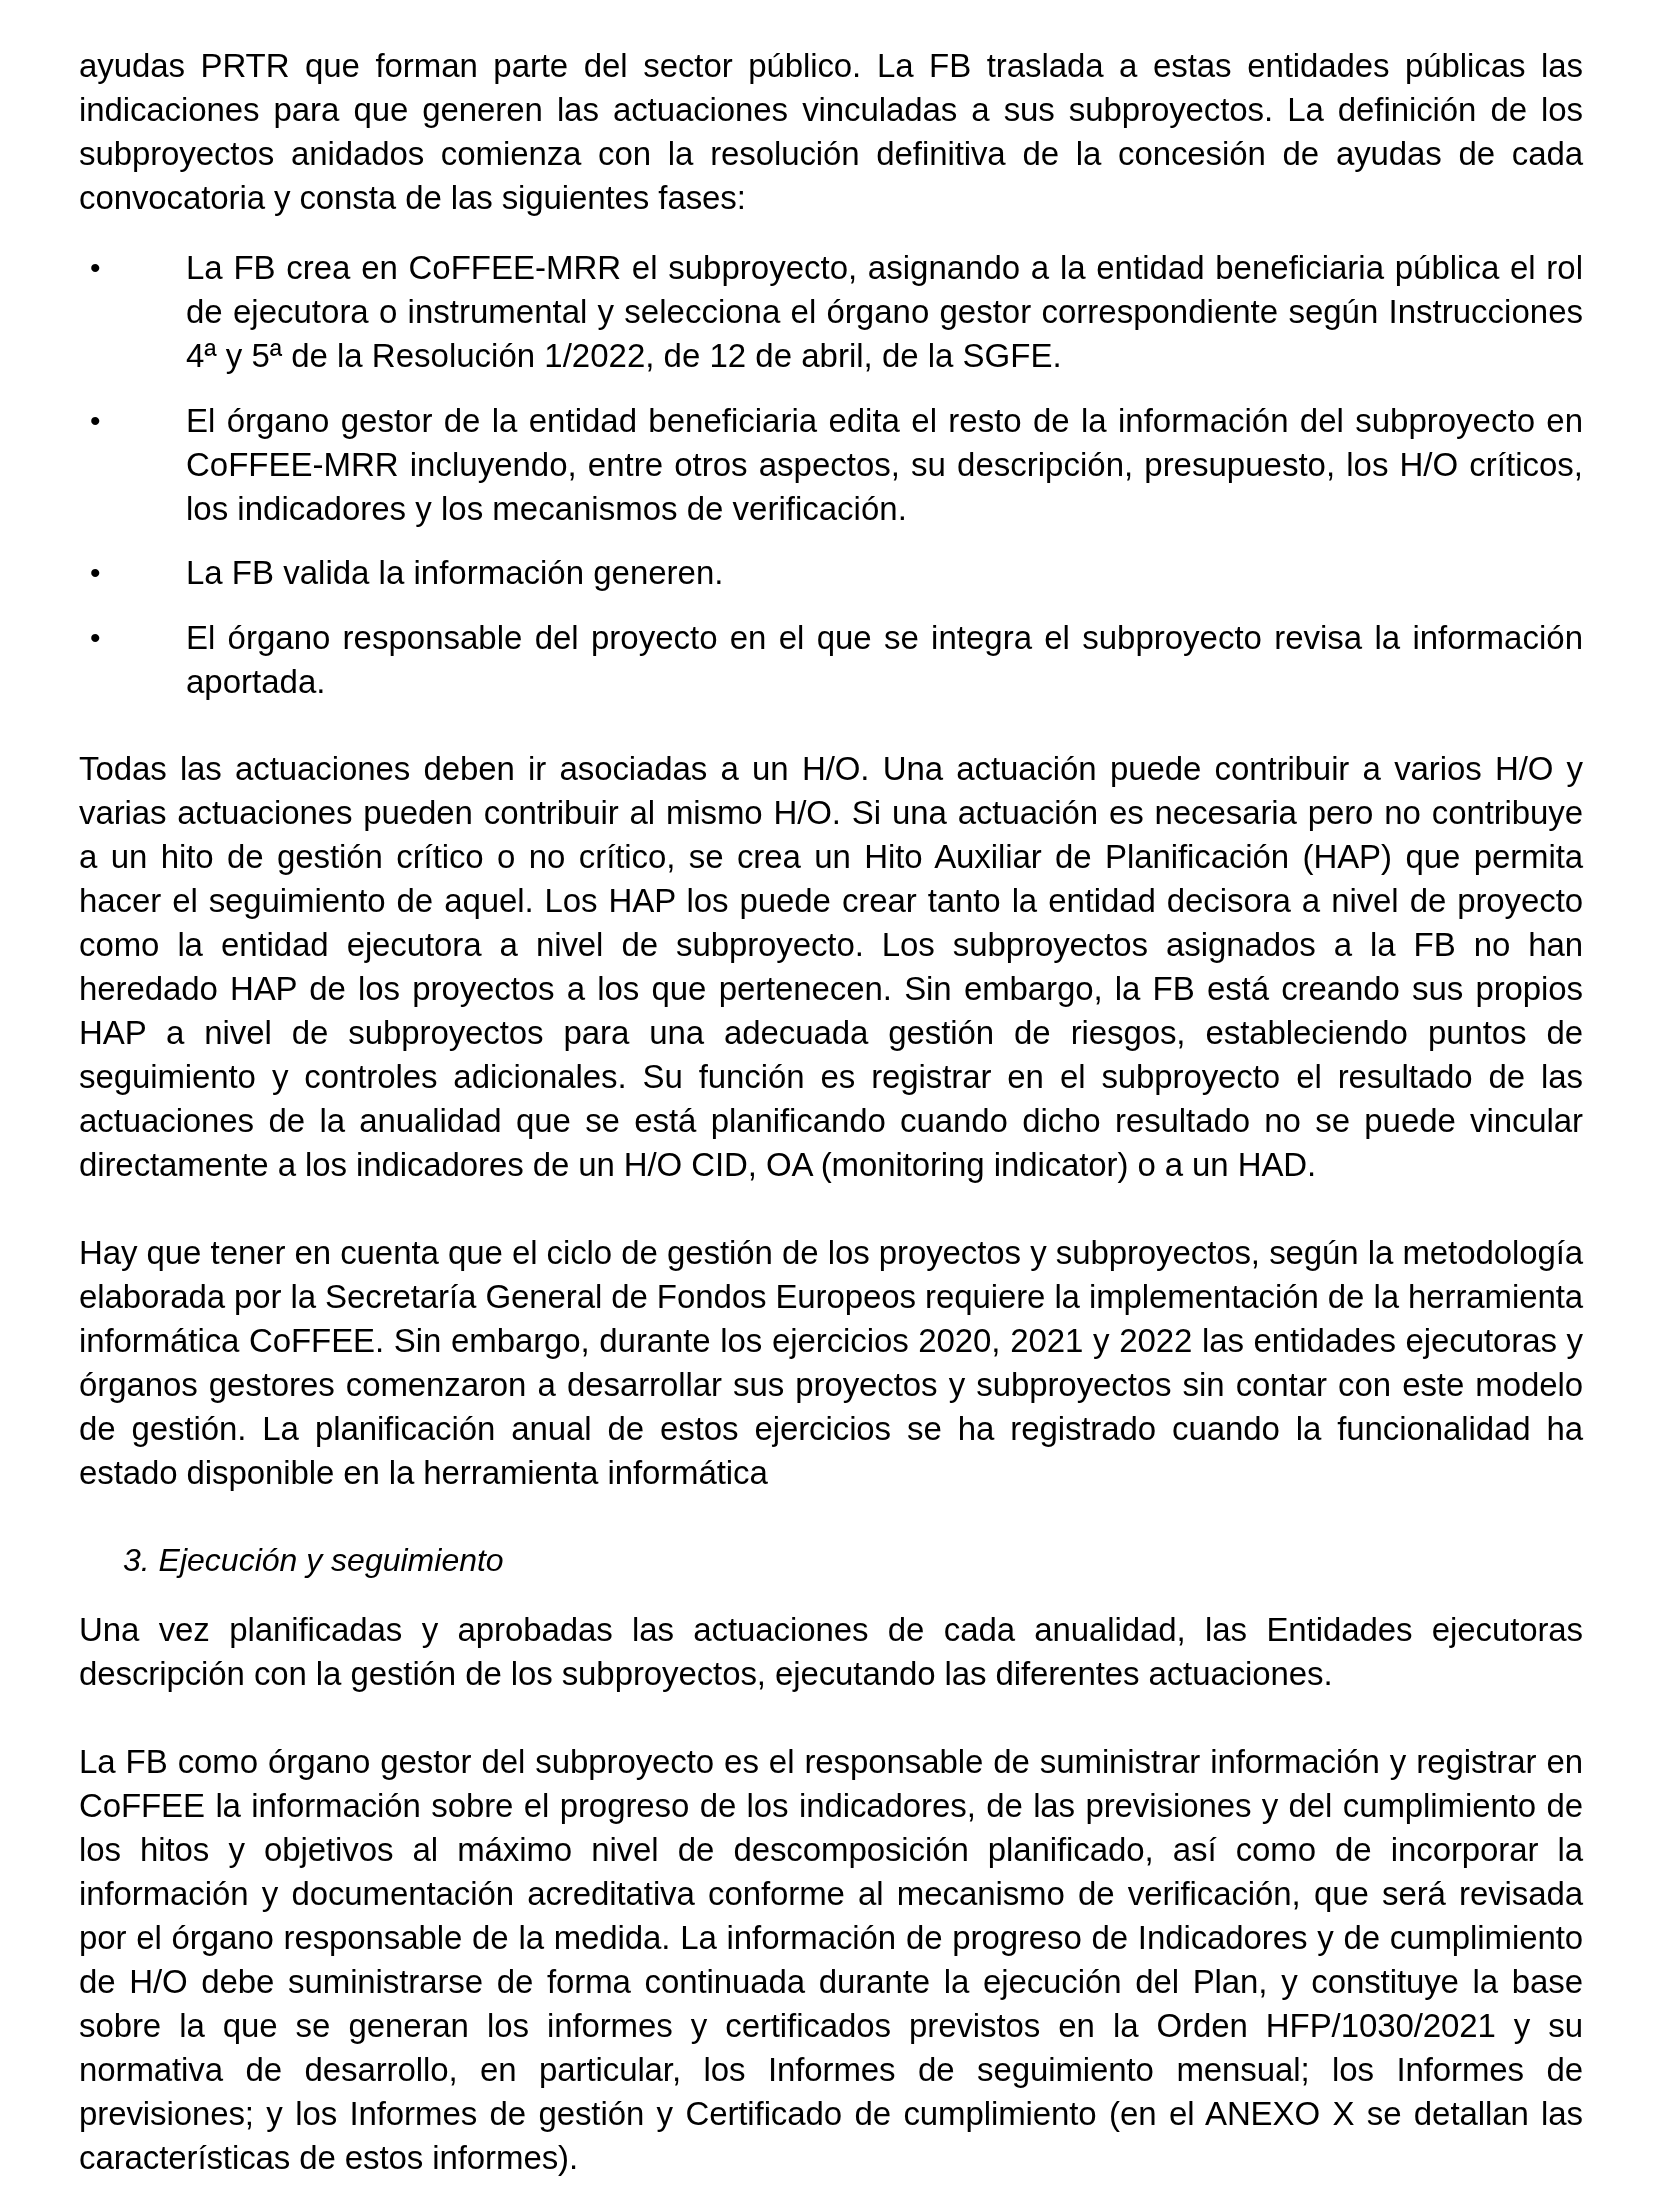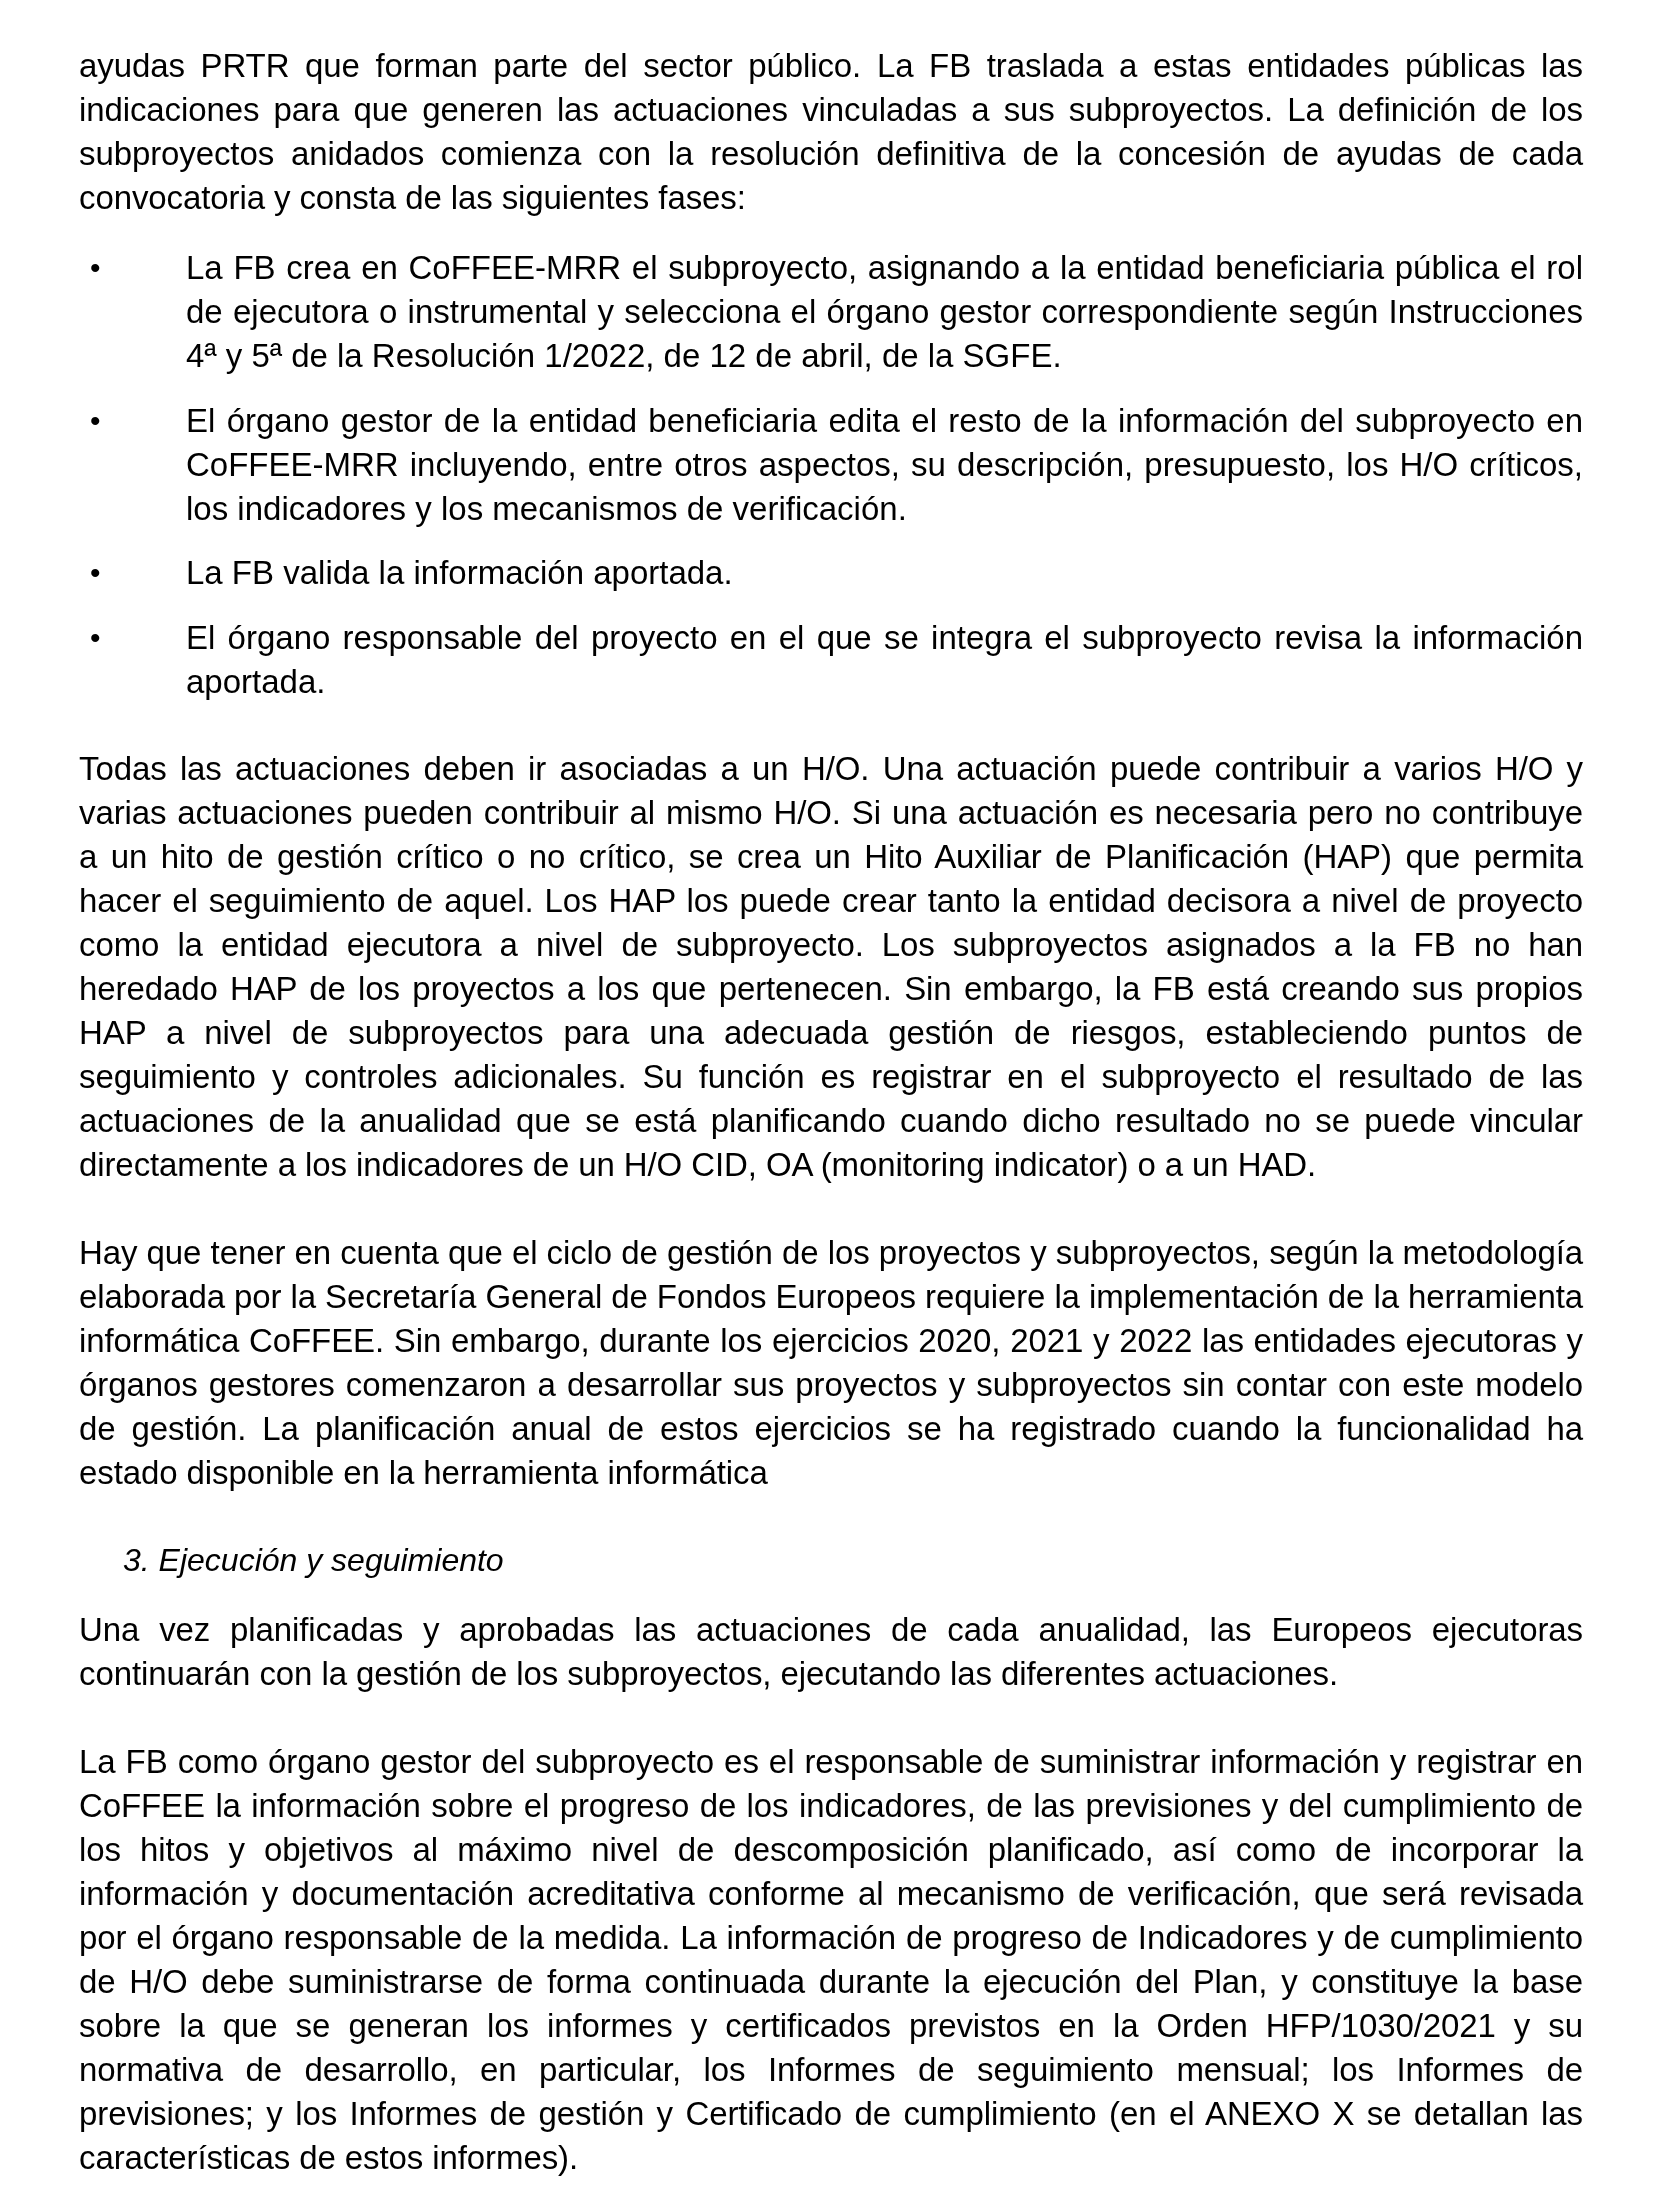--- a/index.html
+++ b/index.html
@@ -88,40 +88,40 @@
     <li class="bullet-item">
       <span class="bullet-marker">•</span>
       <span class="bullet-text">La FB crea en CoFFEE-MRR el subproyecto, asignando a la entidad beneficiaria pública el rol de ejecutora o instrumental y selecciona el órgano gestor correspondiente según Instrucciones 4ª y 5ª de la Resolución 1/2022, de 12 de abril, de la SGFE.</span>
     </li>
     <li class="bullet-item">
       <span class="bullet-marker">•</span>
       <span class="bullet-text">El órgano gestor de la entidad beneficiaria edita el resto de la información del subproyecto en CoFFEE-MRR incluyendo, entre otros aspectos, su descripción, presupuesto, los H/O críticos, los indicadores y los mecanismos de verificación.</span>
     </li>
     <li class="bullet-item">
       <span class="bullet-marker">•</span>
-      <span class="bullet-text">La FB valida la información aportada.</span>
+      <span class="bullet-text">La FB valida la información generen.</span>
     </li>
     <li class="bullet-item">
       <span class="bullet-marker">•</span>
       <span class="bullet-text">El órgano responsable del proyecto en el que se integra el subproyecto revisa la información aportada.</span>
     </li>
   </ul>
 
   <div class="spacer-md"></div>
 
   <p class="body-text para">Todas las actuaciones deben ir asociadas a un H/O. Una actuación puede contribuir a varios H/O y varias actuaciones pueden contribuir al mismo H/O. Si una actuación es necesaria pero no contribuye a un hito de gestión crítico o no crítico, se crea un Hito Auxiliar de Planificación (HAP) que permita hacer el seguimiento de aquel. Los HAP los puede crear tanto la entidad decisora a nivel de proyecto como la entidad ejecutora a nivel de subproyecto. Los subproyectos asignados a la FB no han heredado HAP de los proyectos a los que pertenecen. Sin embargo, la FB está creando sus propios HAP a nivel de subproyectos para una adecuada gestión de riesgos, estableciendo puntos de seguimiento y controles adicionales. Su función es registrar en el subproyecto el resultado de las actuaciones de la anualidad que se está planificando cuando dicho resultado no se puede vincular directamente a los indicadores de un H/O CID, OA (monitoring indicator) o a un HAD.</p>
 
   <div class="spacer-sm"></div>
 
   <p class="body-text para">Hay que tener en cuenta que el ciclo de gestión de los proyectos y subproyectos, según la metodología elaborada por la Secretaría General de Fondos Europeos requiere la implementación de la herramienta informática CoFFEE. Sin embargo, durante los ejercicios 2020, 2021 y 2022 las entidades ejecutoras y órganos gestores comenzaron a desarrollar sus proyectos y subproyectos sin contar con este modelo de gestión. La planificación anual de estos ejercicios se ha registrado cuando la funcionalidad ha estado disponible en la herramienta informática</p>
 
   <div class="spacer-sm"></div>
 
   <p class="section-heading">3. Ejecución y seguimiento</p>
 
-  <p class="body-text para">Una vez planificadas y aprobadas las actuaciones de cada anualidad, las Europeos ejecutoras continuarán con la gestión de los subproyectos, ejecutando las diferentes actuaciones.</p>
+  <p class="body-text para">Una vez planificadas y aprobadas las actuaciones de cada anualidad, las Entidades ejecutoras descripción con la gestión de los subproyectos, ejecutando las diferentes actuaciones.</p>
 
   <div class="spacer-sm"></div>
 
   <p class="body-text para">La FB como órgano gestor del subproyecto es el responsable de suministrar información y registrar en CoFFEE la información sobre el progreso de los indicadores, de las previsiones y del cumplimiento de los hitos y objetivos al máximo nivel de descomposición planificado, así como de incorporar la información y documentación acreditativa conforme al mecanismo de verificación, que será revisada por el órgano responsable de la medida. La información de progreso de Indicadores y de cumplimiento de H/O debe suministrarse de forma continuada durante la ejecución del Plan, y constituye la base sobre la que se generan los informes y certificados previstos en la Orden HFP/1030/2021 y su normativa de desarrollo, en particular, los Informes de seguimiento mensual; los Informes de previsiones; y los Informes de gestión y Certificado de cumplimiento (en el ANEXO X se detallan las características de estos informes).</p>
 
 </div>
 
 
 </body></html>

